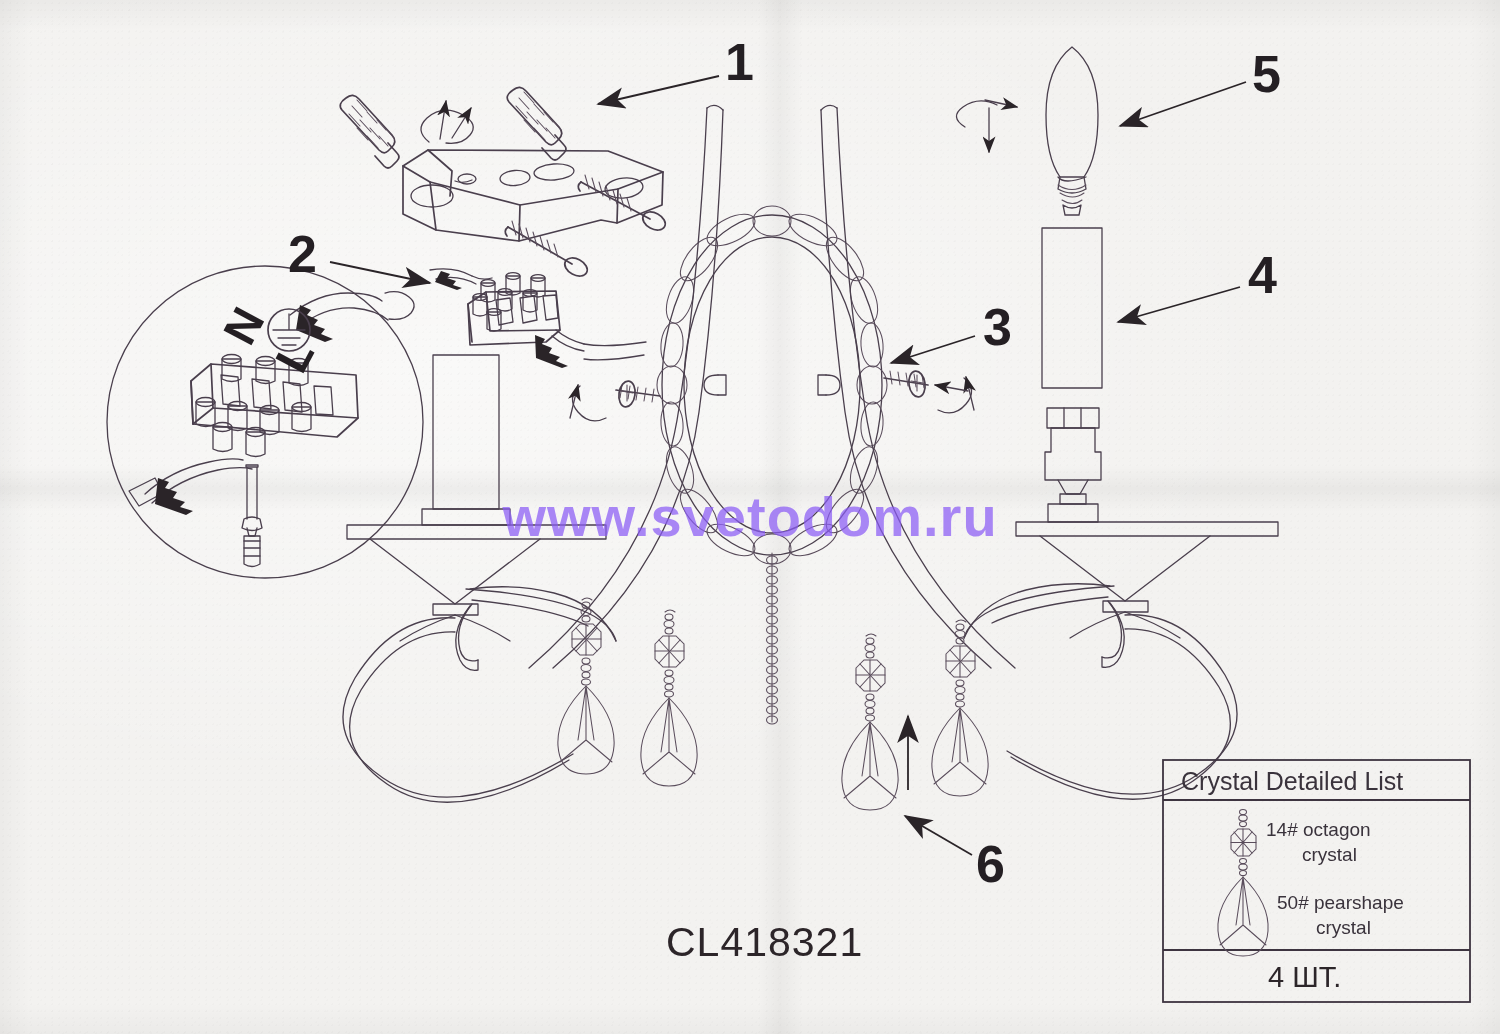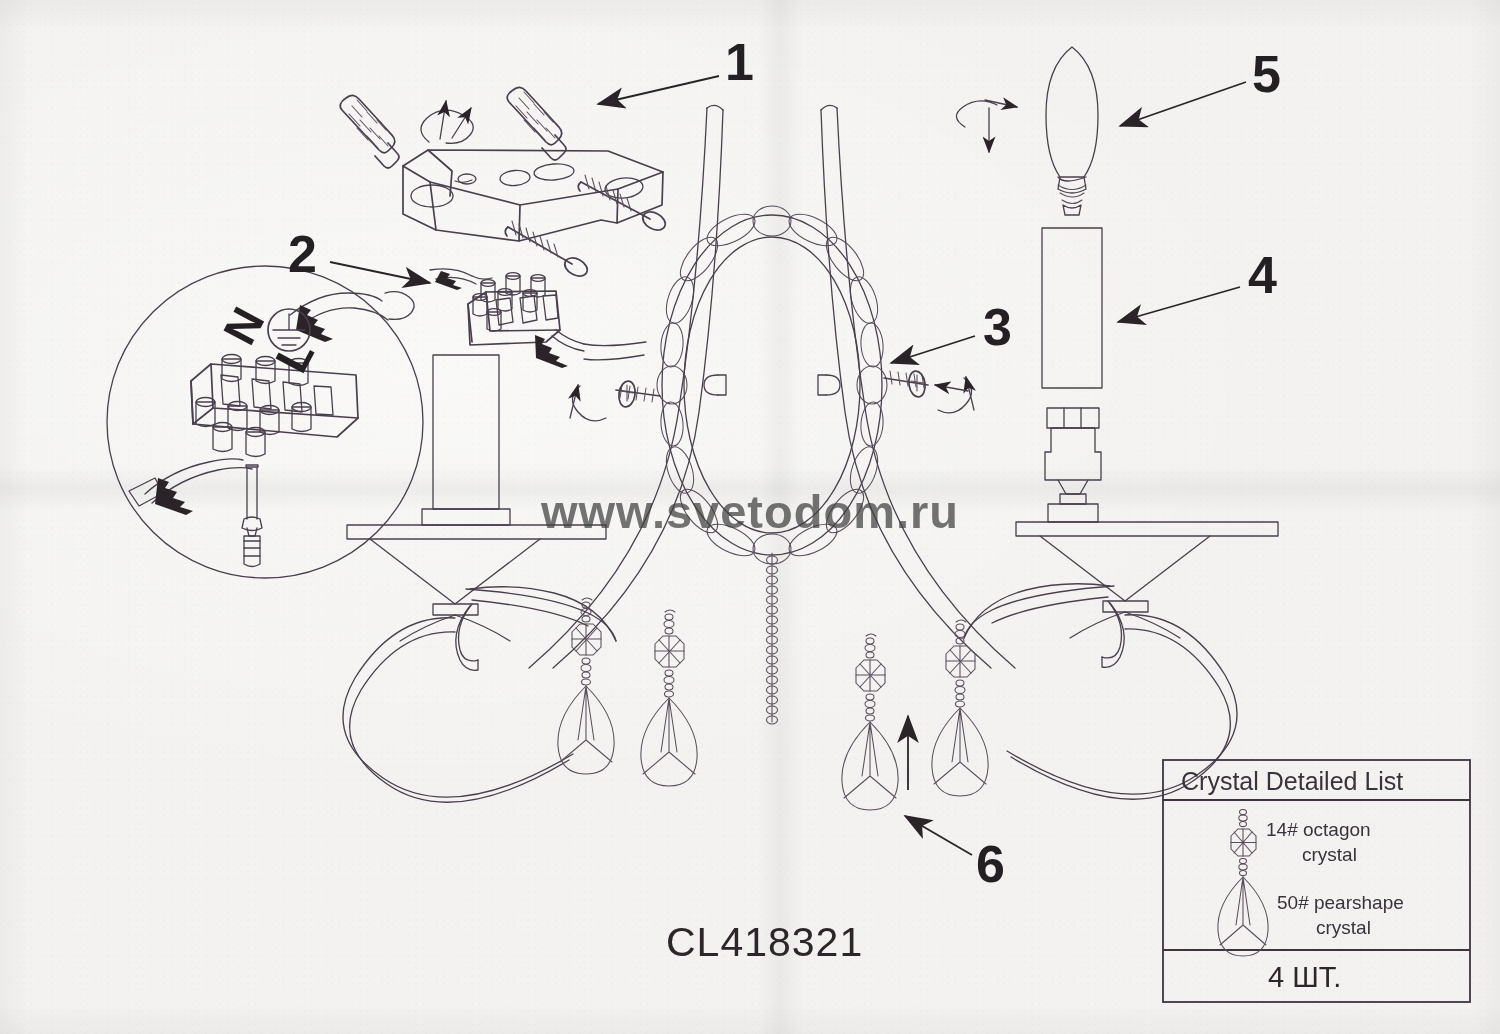--- a/index.html
+++ b/index.html
@@ -40,22 +40,22 @@
   .model{
     fill:#2c2529;font-family:"Liberation Sans",sans-serif;
     font-size:41px;letter-spacing:1px;
   }
   .legend-box{fill:none;stroke:#3d3440;stroke-width:1.8;}
   .legend-title{fill:#3a333c;font-family:"Liberation Sans",sans-serif;font-size:25px;}
   .legend-txt{fill:#3a333c;font-family:"Liberation Sans",sans-serif;font-size:19px;}
   .legend-qty{fill:#2c2529;font-family:"Liberation Sans",sans-serif;font-size:29px;}
   #watermark{
     position:absolute;left:0;top:484px;width:1500px;text-align:center;
-    font-family:"Liberation Sans",sans-serif;font-weight:bold;font-size:47px;
-    color:#404040;opacity:.72;letter-spacing:1px;pointer-events:none;
+    font-family:"Liberation Sans",sans-serif;font-weight:bold;font-size:56px;
+    color:#8b5cf6;opacity:.72;letter-spacing:1px;pointer-events:none;
     white-space:nowrap;
   }
 </style>
 </head>
 <body>
 
 <div id="page">
   <div id="paper-texture"></div>
   <div id="grain"></div>
 

